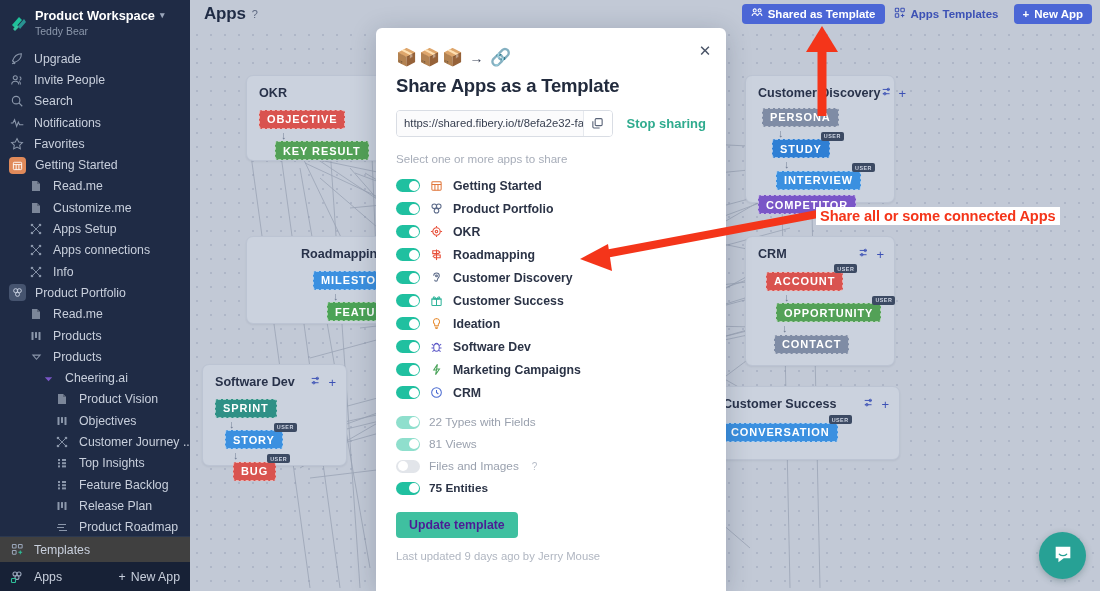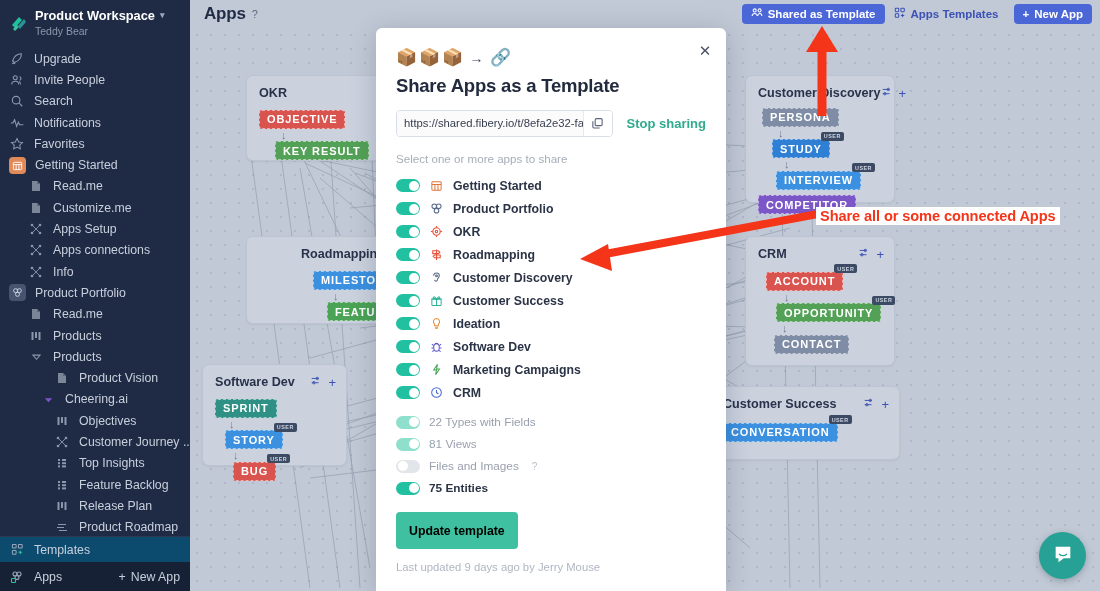--- a/index.html
+++ b/index.html
@@ -37,21 +37,21 @@
   .app-badge {
     width: 17px; height: 17px; flex: 0 0 17px; border-radius: 4px;
     display: flex; align-items: center; justify-content: center; font-size: 10px;
   }
   .badge-orange { background: #e08a5a; color: #fff; }
   .badge-grey { background: #46546f; color: #c9d2e2; }
 
   #sidebar-scroll { flex: 1; overflow: hidden; padding-top: 2px; }
 
   .side-bottom { border-top: 1px solid #2b3850; }
-  #templates-row { background: #0c4a6e; }
+  #templates-row { background: #404040; }
   #apps-row {
     display: flex; align-items: center; height: 29px; padding: 0 10px 0 9px;
     background: #172136; color: #c8cfdc; font-size: 12.3px; gap: 9px;
   }
   #apps-row .sp { flex: 1; }
   .newapp { color: #c8cfdc; font-size: 12.3px; display: flex; align-items: center; gap: 5px; }
 
   
   #topbar {
     position: absolute; left: 190px; top: 0; width: 910px; height: 28px;
@@ -155,22 +155,22 @@
   .app-ico { width: 15px; height: 15px; flex: 0 0 15px; display: flex; align-items: center; justify-content: center; font-size: 12px; }
   .app-label { font-size: 12.3px; color: #2b3346; font-weight: 600; }
 
   .stat-row { display: flex; align-items: center; gap: 9px; height: 22px; }
   .stat-label { font-size: 11.8px; color: #5a6272; }
   .stat-label.mute { color: #9aa1ae; }
   .stat-label.strong { color: #2b3346; font-weight: 700; }
   .qmark { color: #b7bdc8; font-size: 10px; margin-left: 4px; }
 
   #update-btn {
-    margin-top: 13px; background: #3fc0a0; color: #000000; font-size: 12.3px; font-weight: 700;
-    border: none; border-radius: 4px; height: 37px; padding: 0 13px; cursor: pointer;
+    margin-top: 13px; background: #3fc0a0; color: #4c1d95; font-size: 12.3px; font-weight: 700;
+    border: none; border-radius: 4px; height: 26px; padding: 0 13px; cursor: pointer;
     font-family: "Liberation Sans", sans-serif;
   }
   #last-updated { margin-top: 12px; font-size: 11.3px; color: #b0b6c1; }
 
   
   #annot { position: absolute; inset: 0; pointer-events: none; }
   #annot-text {
     position: absolute; left: 816px; top: 207px;
     background: #fff; color: #f4351a; font-size: 14.6px; font-weight: 700;
     padding: 1px 4px; white-space: nowrap; letter-spacing: -.1px;
@@ -355,36 +355,36 @@
       </div>
       <div class="nav-item lvl1">
         <span class="nav-ico">
           <svg width="11" height="11" viewBox="0 0 12 12" fill="none" stroke="#8b97ab" stroke-width="1.1">
               <path d="M2 4.5h8L6 9z"></path>
             </svg>
         </span>
         <span>Products</span>
       </div>
 
+      <div class="nav-item lvl2">
+        <span class="nav-ico">
+          <svg width="11" height="11" viewBox="0 0 12 12" fill="#7a56c7">
+              <path d="M2 4.5h8L6 9z"></path>
+            </svg>
+        </span>
+        <span>Cheering.ai</span>
+      </div>
       <div class="nav-item lvl3">
         <span class="nav-ico">
           <svg width="12" height="12" viewBox="0 0 12 12">
               <path d="M2 1h5l3 3v7H2z" fill="#7b8699"></path>
               <path d="M7 1v3h3" fill="#5c6679"></path>
             </svg>
         </span>
         <span>Product Vision</span>
-      </div>
-      <div class="nav-item lvl2">
-        <span class="nav-ico">
-          <svg width="11" height="11" viewBox="0 0 12 12" fill="#7a56c7">
-              <path d="M2 4.5h8L6 9z"></path>
-            </svg>
-        </span>
-        <span>Cheering.ai</span>
       </div>
       <div class="nav-item lvl3">
         <span class="nav-ico">
           <svg width="12" height="12" viewBox="0 0 12 12" fill="#8b97ab">
             <rect x="1.5" y="2" width="2" height="8" rx=".5"></rect>
               <rect x="5" y="2" width="2" height="6" rx=".5"></rect>
               <rect x="8.5" y="2" width="2" height="8" rx=".5"></rect>
           </svg>
         </span>
         <span>Objectives</span>

